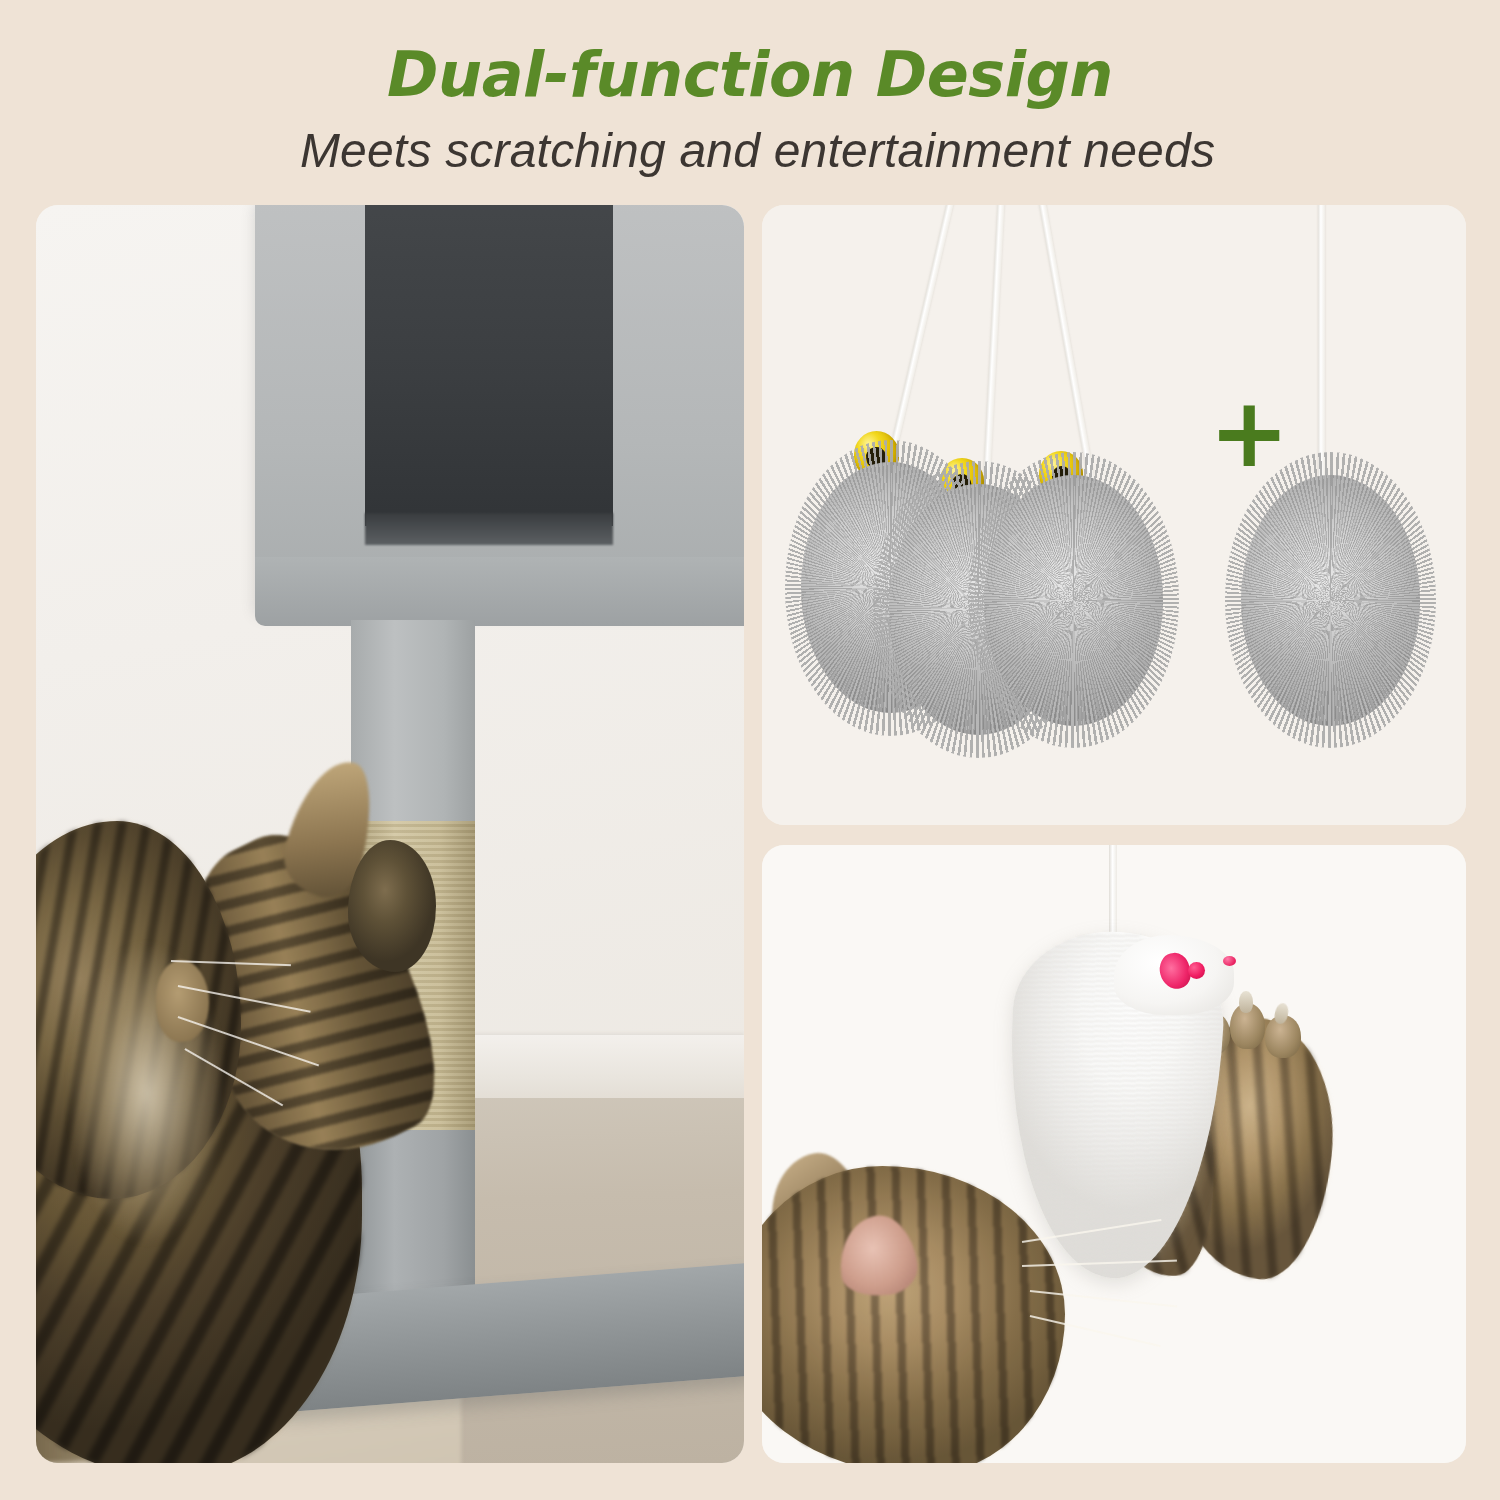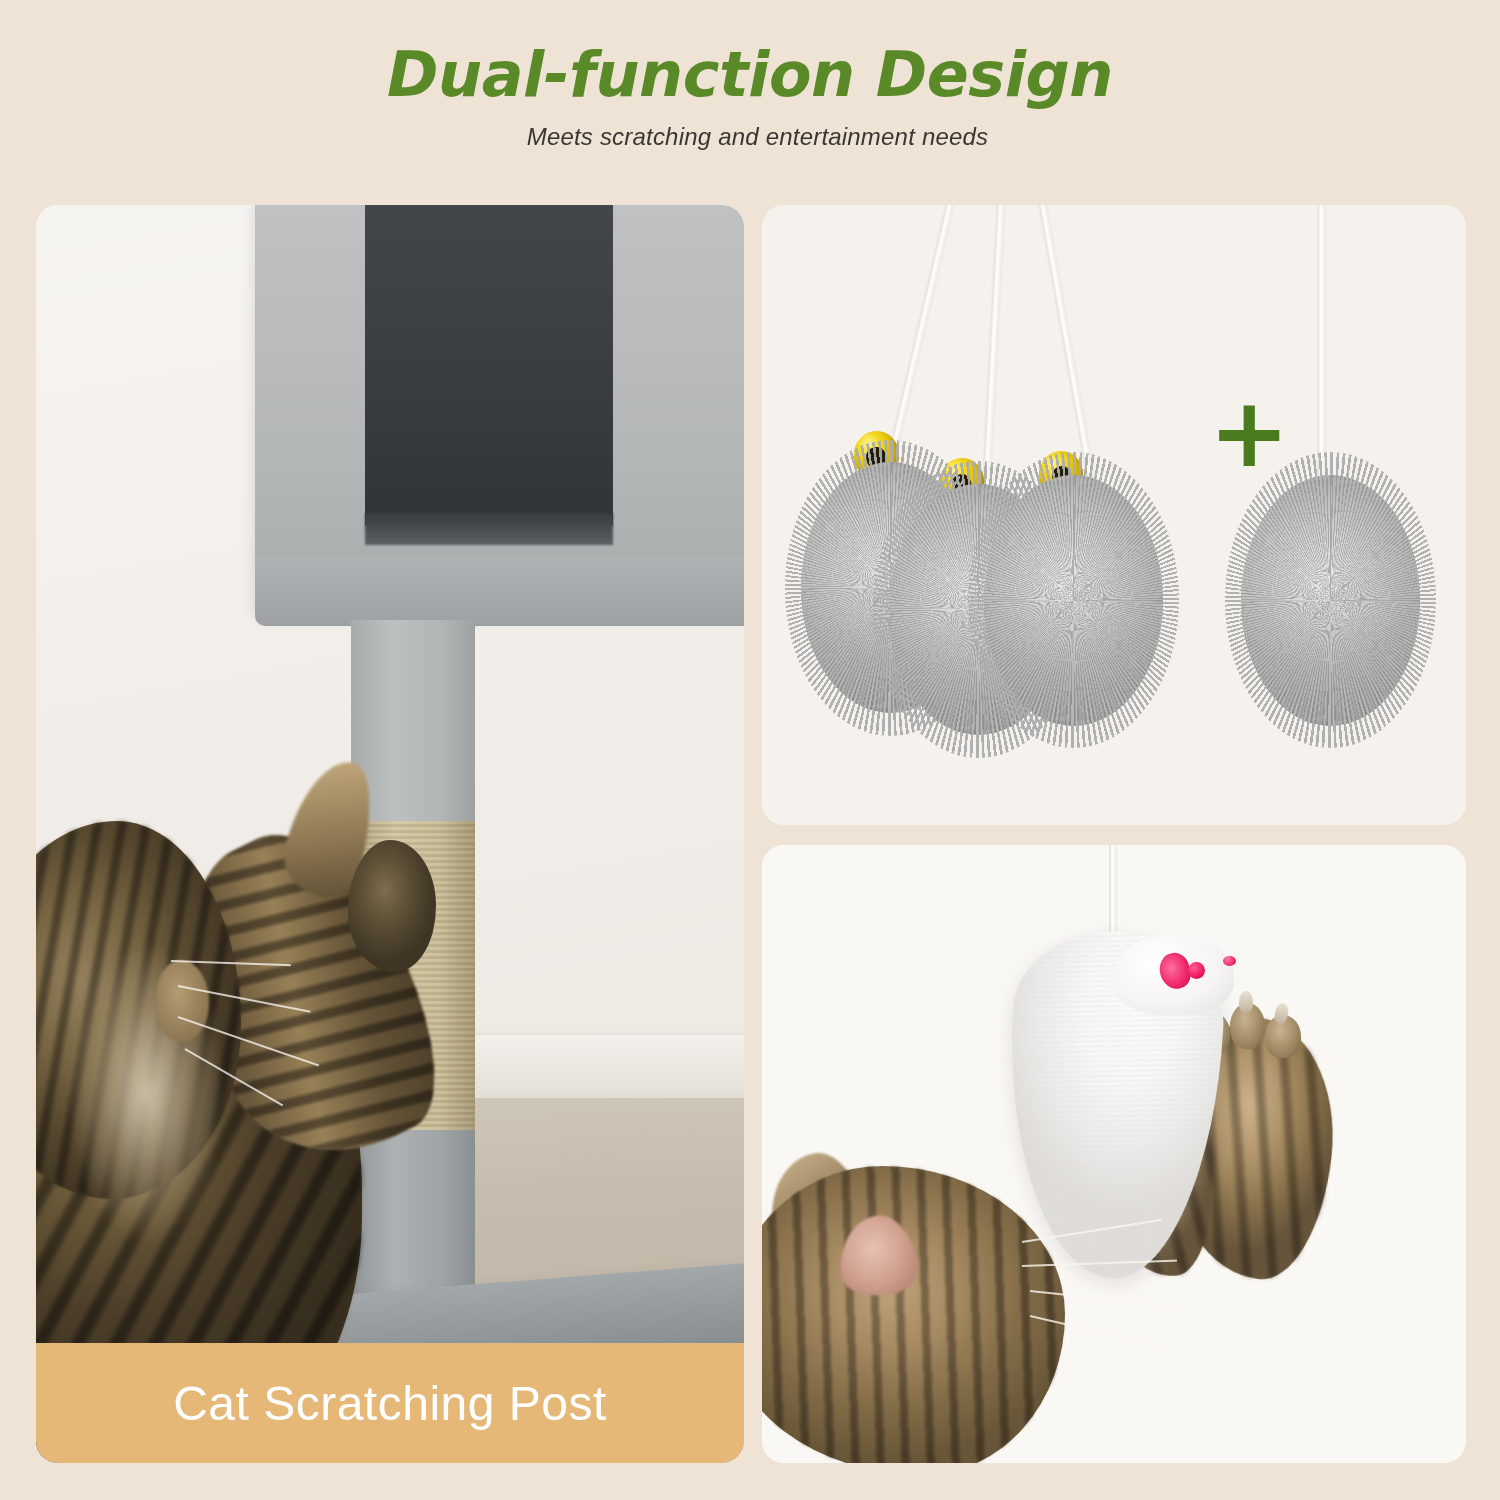--- a/index.html
+++ b/index.html
@@ -23,21 +23,21 @@
   .title {
     font-family: "DejaVu Sans", sans-serif;
     font-size: 62px;
     font-weight: bold;
     color: #5A8A28;
     letter-spacing: -0.5px;
     line-height: 1.05;
   }
   .subtitle {
     font-family: "Liberation Sans", sans-serif;
-    font-size: 24px;
+    font-size: 48px;
     font-weight: 400;
     color: #3C3632;
     letter-spacing: 0.2px;
     margin-top: 16px;
     padding-left: 15px;
   }
 
   
   .grid {
     position: absolute;
@@ -479,21 +479,20 @@
       <div class="cat-head-stripes"></div>
       <div class="cat-ruff"></div>
       <div class="cat-muzzle"></div>
       <div class="cat-paw"></div>
 
       <div class="cat-whisker" style="left:20%; top:62%; width:19%; transform:rotate(11deg);"></div>
       <div class="cat-whisker" style="left:20%; top:64.5%; width:21%; transform:rotate(19deg);"></div>
       <div class="cat-whisker" style="left:19%; top:60%; width:17%; transform:rotate(2deg);"></div>
       <div class="cat-whisker" style="left:21%; top:67%; width:16%; transform:rotate(30deg);"></div>
     </div>
-    <div class="caption caption-left">Cat Scratching Post</div>
   </div>
 
   <div class="panel panel-topright">
     <div class="photo">
       <div class="tr-bg"></div>
 
       <div class="string" style="left:26.5%; top:-2%; height:48%; transform:rotate(13deg);"></div>
       <div class="string" style="left:33.5%; top:-2%; height:52%; transform:rotate(3deg);"></div>
       <div class="string" style="left:39%;  top:-2%; height:50%; transform:rotate(-10deg);"></div>
       <div class="string" style="left:79%;  top:-2%; height:50%; transform:rotate(0deg);"></div>

